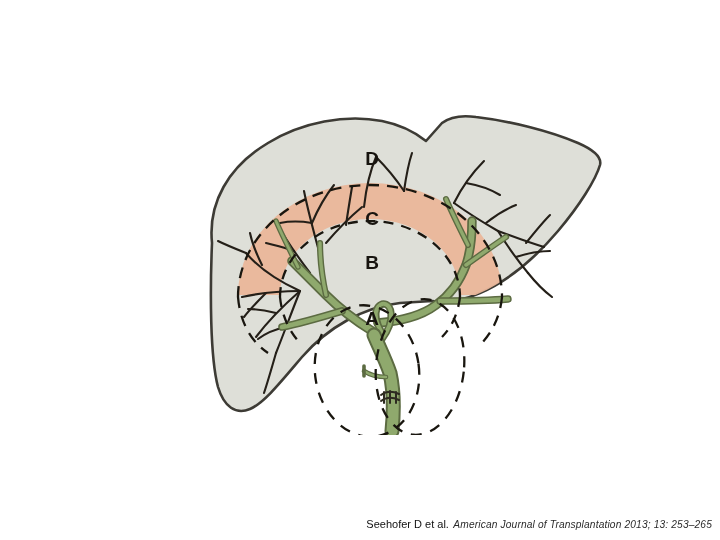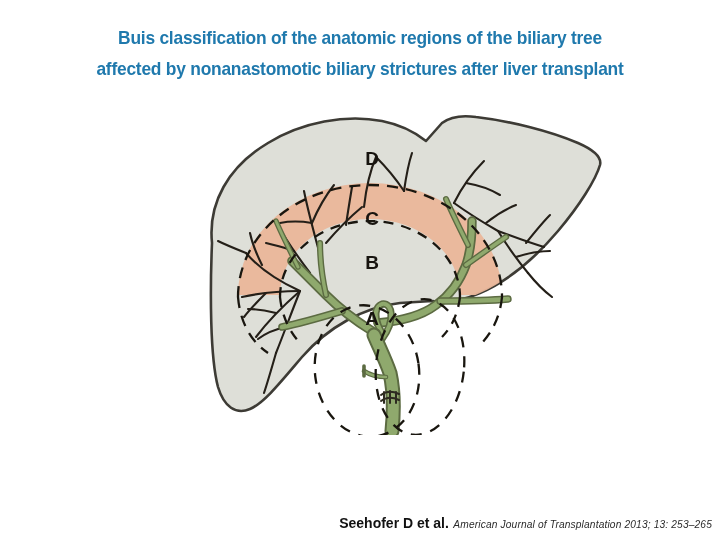--- a/index.html
+++ b/index.html
@@ -84,42 +84,38 @@
   .citation-block {
     position: absolute;
     left: 0;
     top: 514px;
     width: 712px;
     text-align: right;
     white-space: nowrap;
   }
   .cite-authors {
     font-family: "Liberation Sans", sans-serif;
-    font-weight: bold;
-    font-size: 14px;
+    font-weight: normal;
+    font-size: 11px;
     color: #111111;
   }
   .cite-source {
     font-family: "Liberation Sans", sans-serif;
     font-style: italic;
     font-size: 10.2px;
     color: #2b2b2b;
     letter-spacing: 0.15px;
     margin-top: 20px;
   }
 </style>
 </head>
 <body>
 
 <div id="slide">
 
-  <div class="title-block">
-    <span class="title-line">Buis classification of the anatomic regions of the biliary tree</span>
-    <span class="title-line">affected by nonanastomotic biliary strictures after liver transplant</span>
-  </div>
 
   <div class="figure-area">
     <svg width="460" height="340" viewBox="0 0 460 340" xmlns="http://www.w3.org/2000/svg">
 
       <defs>
         <clipPath id="clip-liver">
           <path d="M62,148
                    C 58,108 78,72 118,48
                    C 152,27 196,19 232,26
                    C 252,30 266,38 276,46

